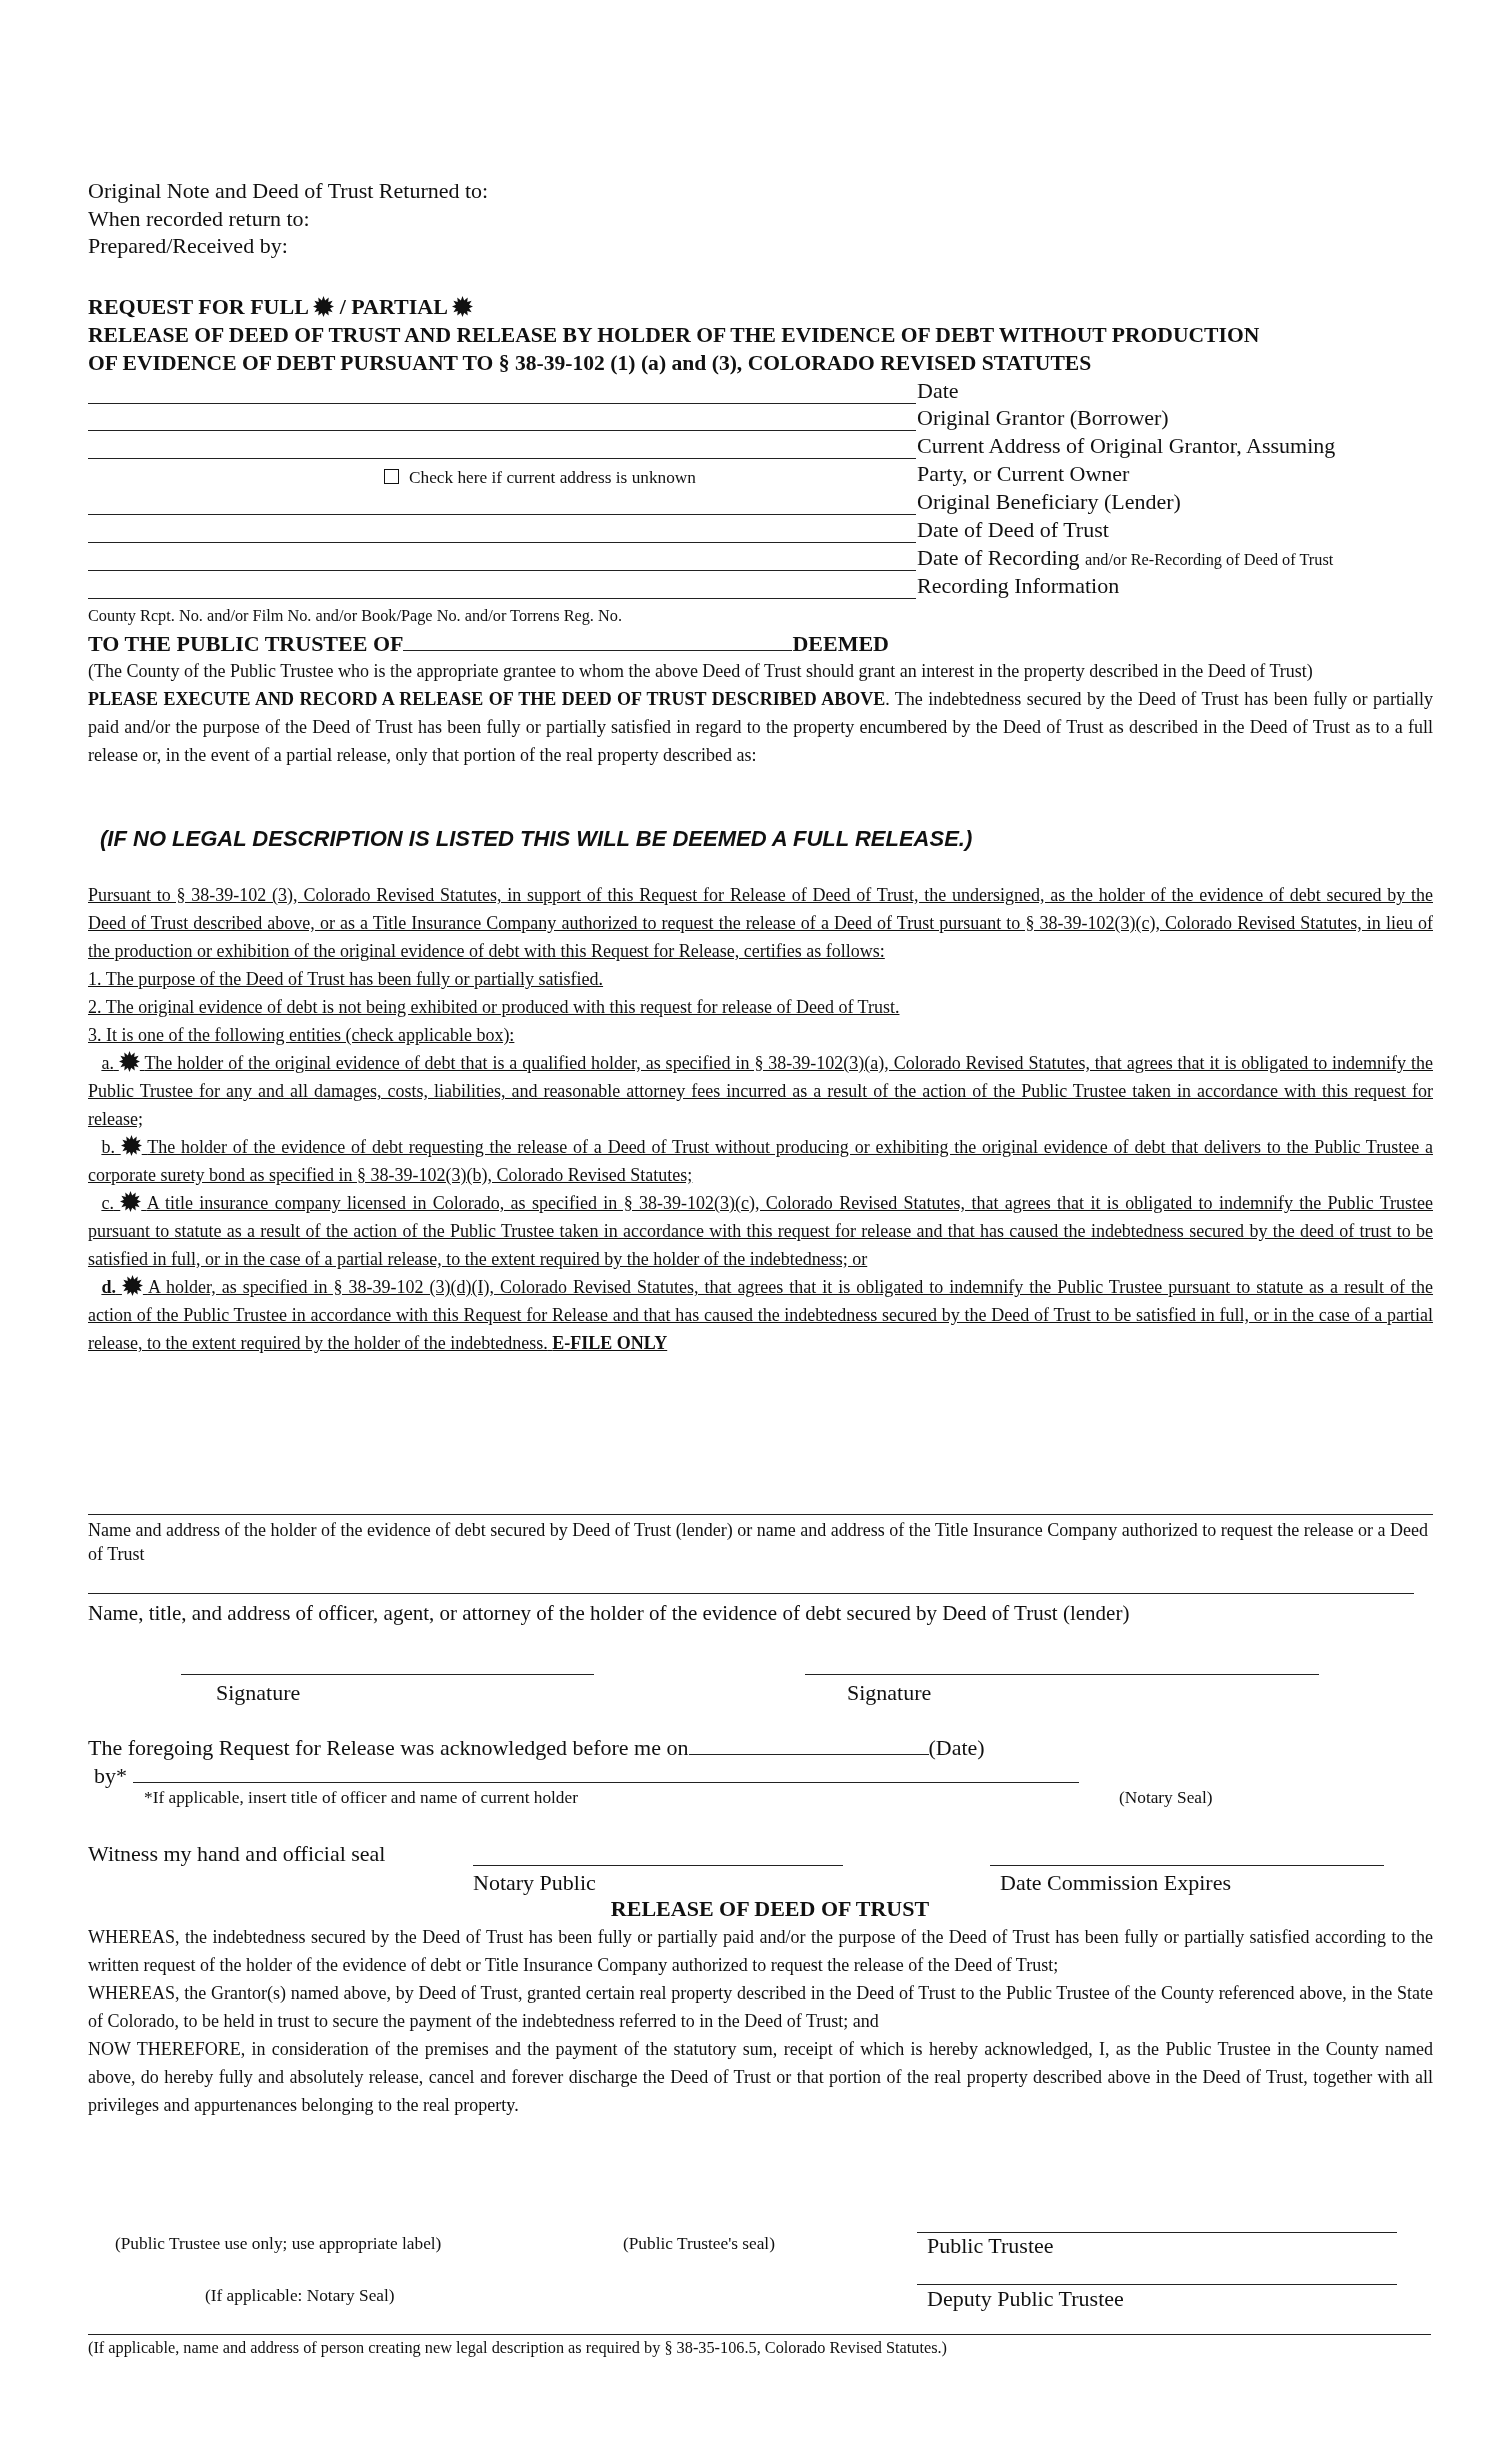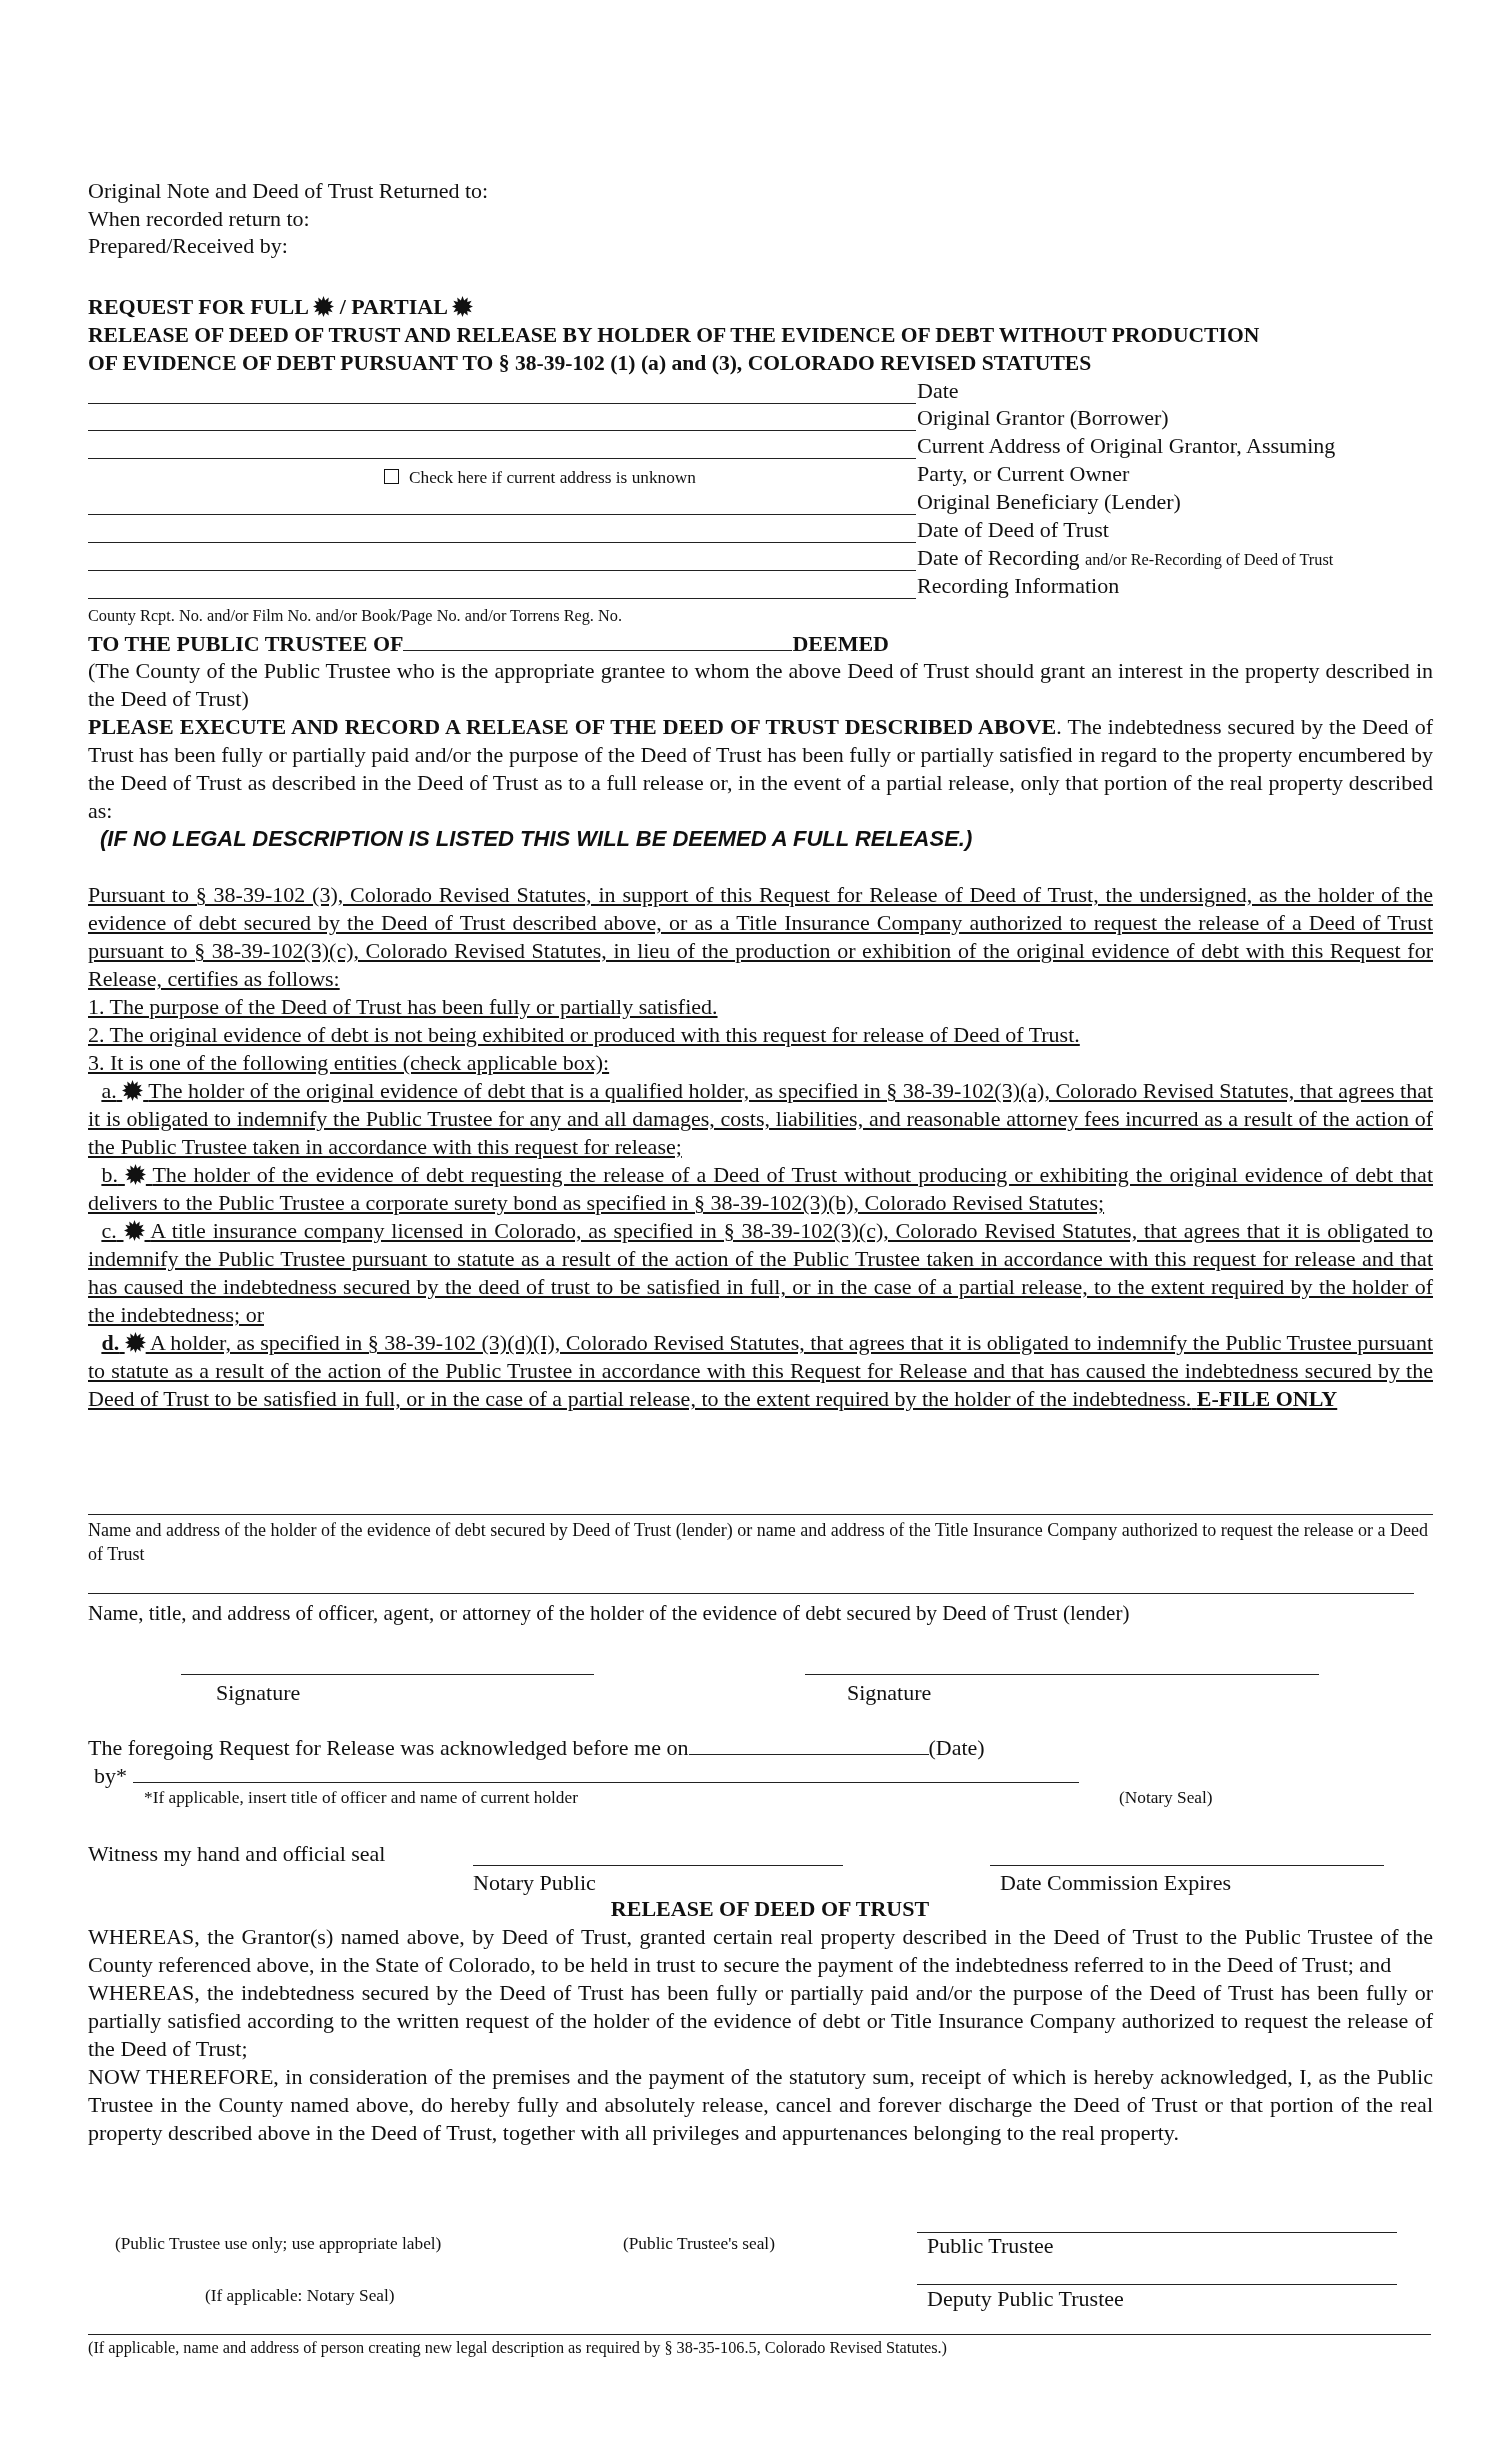--- a/index.html
+++ b/index.html
@@ -4,21 +4,21 @@
 <style>
   html, body { margin:0; padding:0; background:#ffffff; }
   body { width:1493px; height:2459px; position:relative; overflow:hidden;
          font-family:"Liberation Serif", "DejaVu Serif", serif; color:#111; }
   .page { position:absolute; left:0; top:0; width:1493px; height:2459px; background:#fff; }
   .abs { position:absolute; white-space:nowrap; }
   .t { font-size:22px; line-height:28px; }
   .sm { font-size:17.3px; line-height:21px; }
   .xs { font-size:16.3px; line-height:20px; }
   .b { font-weight:bold; }
-  .para { position:absolute; left:88px; width:1345px; font-size:22px; line-height:28px; text-align:justify; }
+  .para { position:absolute; left:88px; width:1345px; font-size:18px; line-height:28px; text-align:justify; }
   .para p { margin:0; }
   .line { position:absolute; border-top:1.9px solid #222; height:0; }
   .starburst { display:inline-block; width:21px; height:21px; vertical-align:-2.9px; }
   .chk { display:inline-block; width:13.4px; height:13.4px; border:1.9px solid #111; vertical-align:-1px; margin-right:9.6px; background:#fff; cursor:pointer; }
   .blank { display:inline-block; border-bottom:1.9px solid #222; vertical-align:baseline; }
   .legal { font-family:"Liberation Sans", "DejaVu Sans", sans-serif; font-style:italic; font-weight:bold; font-size:22px; }
   .center { text-align:center; }
 </style>
 </head>
 <body>
@@ -134,22 +134,22 @@
   <div class="abs xs" style="left:1119px;top:1788px;font-size:17.3px;">(Notary Seal)</div>
 
   <div class="abs t" style="left:88px;top:1840px;">Witness my hand and official seal</div>
   <div class="line" style="left:473px;top:1865px;width:370px;"></div>
   <div class="abs t" style="left:473px;top:1869px;">Notary Public</div>
   <div class="line" style="left:990px;top:1865px;width:394px;"></div>
   <div class="abs t" style="left:1000px;top:1869px;">Date Commission Expires</div>
 
   <div class="abs t b center" style="left:88px;width:1364px;top:1895px;">RELEASE OF DEED OF TRUST</div>
   <div class="para" style="top:1923px;">
+    <p>WHEREAS, the indebtedness secured by the Deed of Trust has been fully or partially paid and/or the purpose of the Deed of Trust has been fully or partially satisfied according to the written request of the holder of the evidence of debt or Title Insurance Company authorized to request the release of the Deed of Trust;</p>
     <p>WHEREAS, the Grantor(s) named above, by Deed of Trust, granted certain real property described in the Deed of Trust to the Public Trustee of the County referenced above, in the State of Colorado, to be held in trust to secure the payment of the indebtedness referred to in the Deed of Trust; and</p>
-    <p>WHEREAS, the indebtedness secured by the Deed of Trust has been fully or partially paid and/or the purpose of the Deed of Trust has been fully or partially satisfied according to the written request of the holder of the evidence of debt or Title Insurance Company authorized to request the release of the Deed of Trust;</p>
     <p>NOW THEREFORE, in consideration of the premises and the payment of the statutory sum, receipt of which is hereby acknowledged, I, as the Public Trustee in the County named above, do hereby fully and absolutely release, cancel and forever discharge the Deed of Trust or that portion of the real property described above in the Deed of Trust, together with all privileges and appurtenances belonging to the real property.</p>
   </div>
 
   <div class="line" style="left:917px;top:2232px;width:480px;border-top-width:1.4px;"></div>
   <div class="abs xs" style="left:115px;top:2234px;font-size:17.3px;">(Public Trustee use only; use appropriate label)</div>
   <div class="abs xs" style="left:623px;top:2234px;font-size:17.3px;text-align:center;">(Public Trustee's seal)</div>
   <div class="abs t" style="left:927px;top:2232px;">Public Trustee</div>
 
   <div class="line" style="left:917px;top:2284px;width:480px;border-top-width:1.4px;"></div>
   <div class="abs xs" style="left:205px;top:2286px;font-size:17.3px;">(If applicable: Notary Seal)</div>

